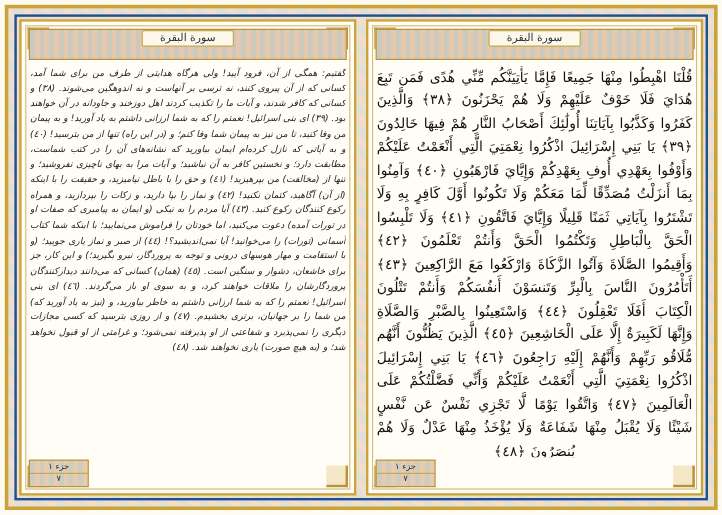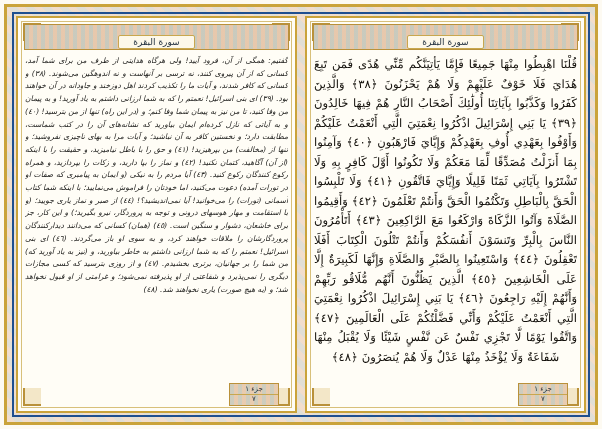--- a/index.html
+++ b/index.html
@@ -68,21 +68,21 @@
   
   .sura-band {
     position: relative;
     height: 26px;
     margin: 6px 6px 0 6px;
     border: 1px solid #b9913a;
     background:
       repeating-linear-gradient(90deg, rgba(30,90,160,0.18) 0 4px, rgba(190,60,50,0.16) 4px 8px),
       #efe3c4;
     display: flex;
-    align-items: flex-end;
+    align-items: flex-start;
     justify-content: center;
     box-sizing: border-box;
   }
   .sura-band .label {
     font-family: "DejaVu Sans", sans-serif;
     font-size: 9px;
     color: #23313f;
     background: #fdf8ea;
     border: 1px solid #c8a74e;
     padding: 1px 14px;
@@ -93,44 +93,44 @@
     flex: 1 1 auto;
     margin: 5px 7px 2px 7px;
     position: relative;
     overflow: hidden;
   }
   
   .arabic {
     direction: rtl;
     text-align: justify;
     text-align-last: center;
-    font-family: Liberation Serif, serif;
+    font-family: Liberation Sans, sans-serif;
     font-size: 11.6px;
     line-height: 19.5px;
     color: #14110c;
     word-spacing: 1px;
   }
   
   .persian {
     direction: rtl;
     text-align: justify;
     font-family: "DejaVu Sans", sans-serif;
     font-size: 7.6px;
     line-height: 12.7px;
     color: #1b1b19;
     font-style: italic;
   }
   
   .footer {
     height: 22px;
-    margin: 0 16px 6px 6px;
+    margin: 0 6px 6px 6px;
     position: relative;
     display: flex;
     align-items: center;
-    justify-content: flex-end;
+    justify-content: flex-start;
   }
   .footer-badge {
     border: 1px solid #b9913a;
     background:
       repeating-linear-gradient(90deg, rgba(30,90,160,0.16) 0 4px, rgba(190,60,50,0.14) 4px 8px),
       #efe3c4;
     padding: 1px 0;
     width: 48px;
     text-align: center;
     font-size: 7px;

